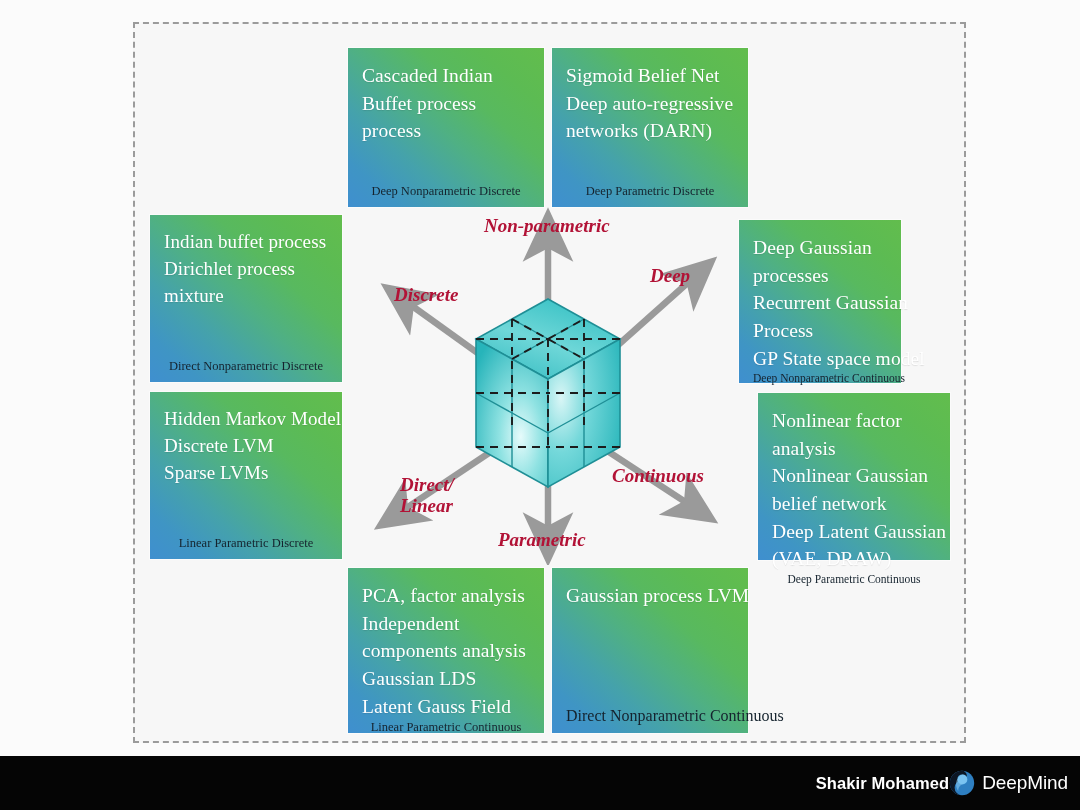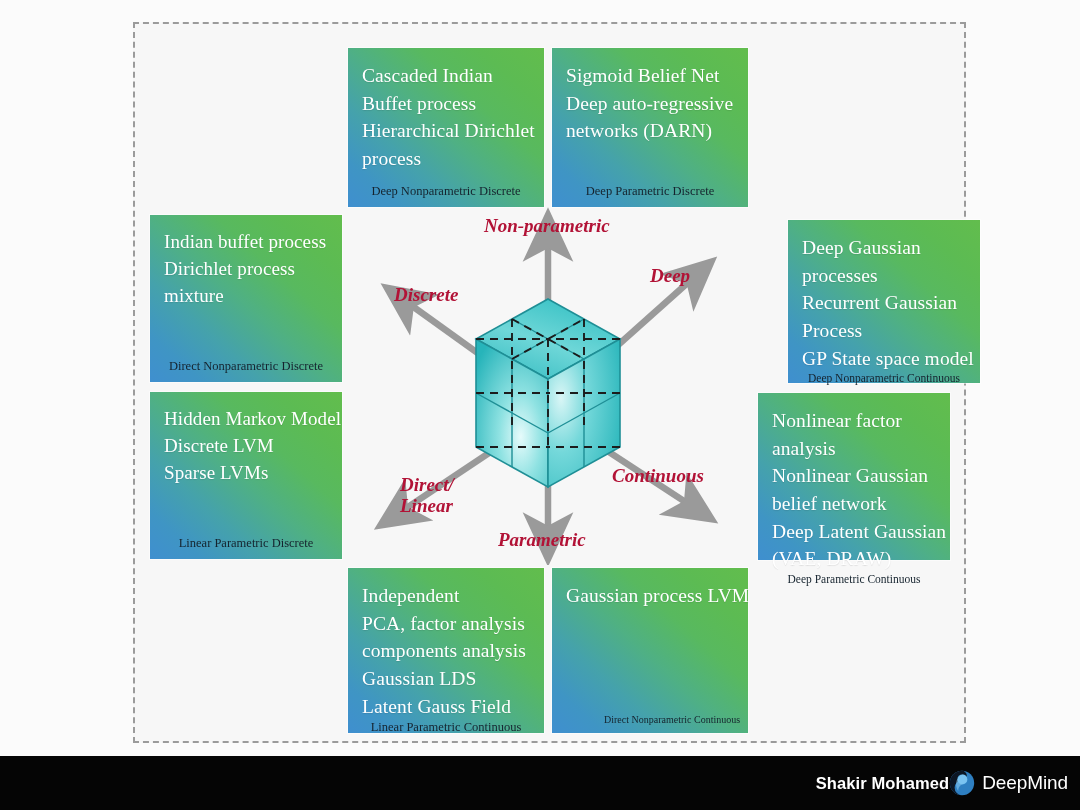--- a/index.html
+++ b/index.html
@@ -66,30 +66,30 @@
     text-align: center;
     padding-bottom: 2px;
     white-space: nowrap;
   }
 
   
   #box-dnd  { left: 348px; top: 48px;  width: 196px; height: 159px; }
   #box-dpd  { left: 552px; top: 48px;  width: 196px; height: 159px; }
   #box-dnpd { left: 150px; top: 215px; width: 192px; height: 167px; }
   #box-lpd  { left: 150px; top: 392px; width: 192px; height: 167px; }
-  #box-dnc  { left: 788px; top: 220px; width: 192px; height: 163px; }
+  #box-dnc  { left: 739px; top: 220px; width: 162px; height: 163px; }
   #box-dpc  { left: 752px; top: 393px; width: 192px; height: 167px; margin-left: 6px; }
   #box-lpc  { left: 348px; top: 568px; width: 196px; height: 165px; }
   #box-dnc2 { left: 552px; top: 568px; width: 196px; height: 165px; }
 
   #box-dnpd .concept-lines,
   #box-lpd  .concept-lines { font-size: 19px; }
   #box-dpc  .concept-caption { font-size: 11.5px; }
   #box-dnc  .concept-caption { font-size: 11.5px; }
-  #box-dnc2 .concept-caption { font-size: 10px; margin-left: 38px; }
+  #box-dnc2 .concept-caption { font-size: 16px; }
 
   
   #cube-stage {
     position: absolute;
     left: 342px; top: 207px;
     width: 412px; height: 358px;
   }
   #cube-svg { position: absolute; left: 0; top: 0; }
 
   .axis-label {
@@ -145,21 +145,20 @@
 <div id="slide">
 
   <div id="slide-body">
 
     <div id="dashed-frame"></div>
 
     <div class="concept-box" id="box-dnd">
       <div class="concept-lines">
         <div>Cascaded Indian</div>
         <div>Buffet process</div>
-        <div>Hierarchical Dirichlet</div>
         <div>process</div>
       </div>
       <div class="concept-caption">Deep Nonparametric Discrete</div>
     </div>
 
     <div class="concept-box" id="box-dpd">
       <div class="concept-lines">
         <div>Sigmoid Belief Net</div>
         <div>Deep auto-regressive</div>
         <div>networks (DARN)</div>
@@ -203,22 +202,22 @@
         <div>Nonlinear Gaussian</div>
         <div>belief network</div>
         <div>Deep Latent Gaussian</div>
         <div>(VAE, DRAW)</div>
       </div>
       <div class="concept-caption">Deep Parametric Continuous</div>
     </div>
 
     <div class="concept-box" id="box-lpc">
       <div class="concept-lines">
+        <div>PCA, factor analysis</div>
         <div>Independent</div>
-        <div>PCA, factor analysis</div>
         <div>components analysis</div>
         <div>Gaussian LDS</div>
         <div>Latent Gauss Field</div>
       </div>
       <div class="concept-caption">Linear Parametric Continuous</div>
     </div>
 
     <div class="concept-box" id="box-dnc2">
       <div class="concept-lines">
         <div>Gaussian process LVM</div>

